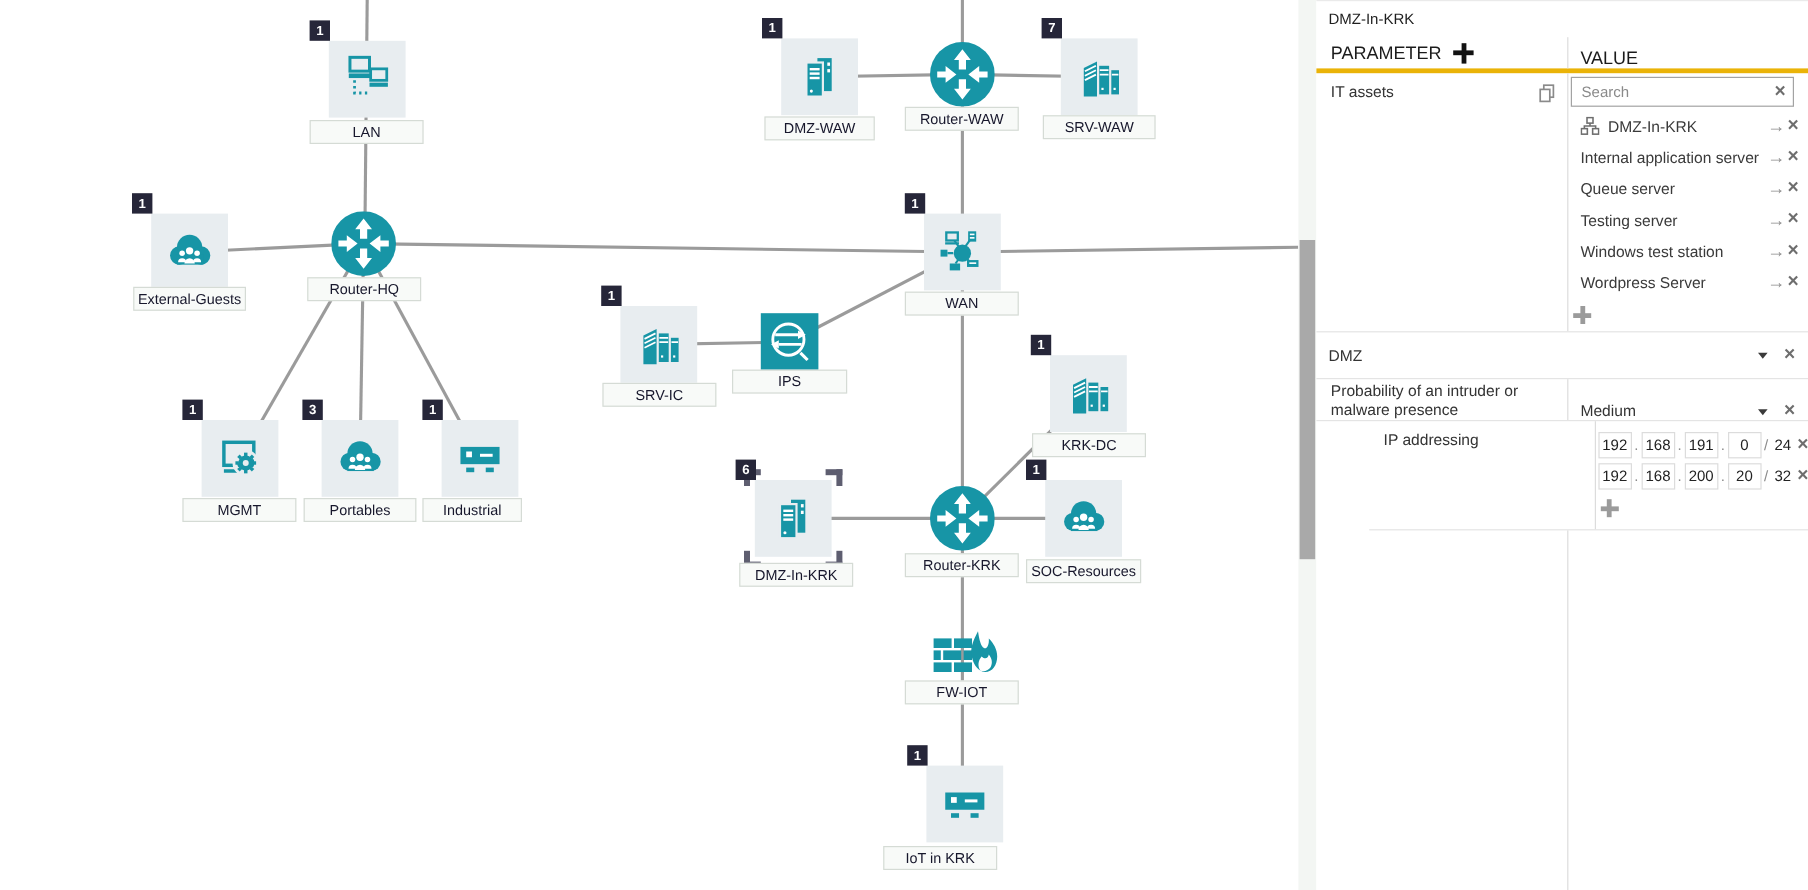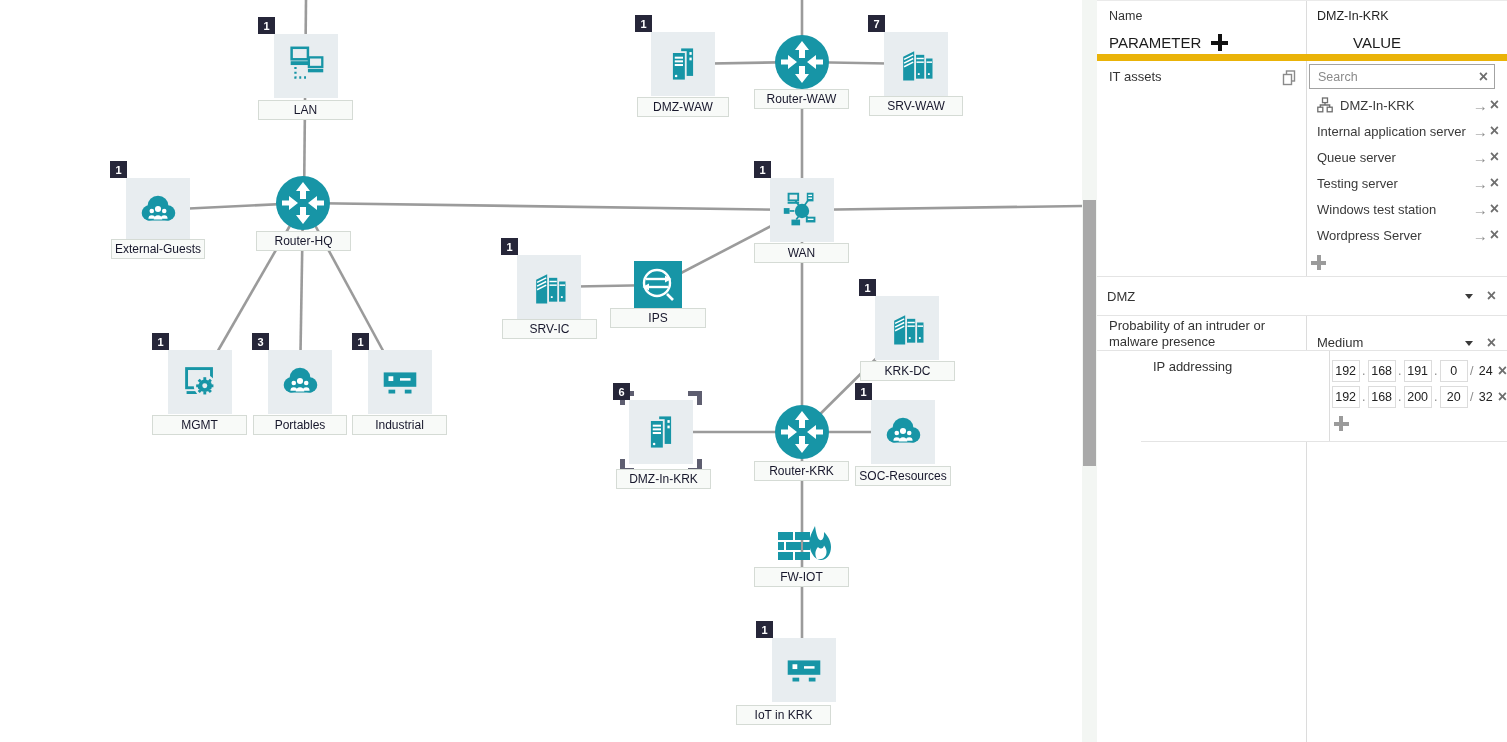--- a/index.html
+++ b/index.html
@@ -31,31 +31,31 @@
   .vscroll { position:absolute; left:1082px; top:0; width:15px; height:742px; background:#f3f6f3; z-index:6; }
   .vthumb  { position:absolute; left:1px; top:200px; width:13px; height:266px; background:#a9a9a9; }
 
   
   .panel { position:absolute; left:1097px; top:0; width:410px; height:742px; background:#fff;
            border-top:1px solid #eaeaea; display:flex; flex-direction:column; z-index:7; }
   .prow  { display:flex; border-bottom:1px solid #e4e4e4; }
   .pcol  { width:210px; border-right:1px solid #dcdcdc; position:relative; }
   .vcol  { flex:1; position:relative; }
   .row-hdr1 { height:30px; border-bottom:none; }
-  .row-hdr2 { height:30px; border-bottom:7px solid #eab308;gap:36px; }
+  .row-hdr2 { height:30px; border-bottom:4px solid #eab308; }
   .row-assets { height:216px; }
   .row-loc  { height:39px; }
   .row-prob { height:35px;align-items:flex-end; }
   .row-ip   { height:91px;margin-left:44px; }
   .row-fill { flex:1; border-bottom:none; }
 
   .lbl-small { font-size:12.5px; color:#333; padding:8px 0 0 12px; }
   .val-small { font-size:12.5px; color:#1f1f1f; padding:8px 0 0 10px; }
   .hdr-big   { font-size:15px; color:#1b1b1b; display:flex; align-items:center; padding-left:12px; height:100%; }
-  .vcol .hdr-big { padding-left:10px; }
+  .vcol .hdr-big { padding-left:10px;align-items:flex-end; }
   .param-lbl { font-size:13px; color:#333; padding:8px 12px 0 12px; line-height:16px; }
   .copy-btn  { position:absolute; right:10px; top:9px; cursor:pointer; }
 
   .plus-black { position:relative; width:17px; height:17px; margin-left:10px; cursor:pointer; }
   .plus-black::before { content:""; position:absolute; left:0; top:6.5px; width:17px; height:4px; background:#111; }
   .plus-black::after  { content:""; position:absolute; left:6.5px; top:0; width:4px; height:17px; background:#111; }
   .plus-gray { position:relative; width:15px; height:15px; cursor:pointer; display:inline-block; }
   .plus-gray::before { content:""; position:absolute; left:0; top:5.5px; width:15px; height:4px; background:#9b9b9b; }
   .plus-gray::after  { content:""; position:absolute; left:5.5px; top:0; width:4px; height:15px; background:#9b9b9b; }
 
@@ -353,21 +353,21 @@
     <div class="nbox">
       <svg viewBox="0 0 48 48" width="46" height="46">
         <rect x="7" y="14" width="34" height="15" fill="#1795a6"></rect>
         <rect x="12" y="18" width="5" height="5" fill="#fff"></rect>
         <rect x="24" y="20" width="11" height="2.6" fill="#fff"></rect>
         <rect x="12" y="32" width="7" height="4" fill="#1795a6"></rect>
         <rect x="29" y="32" width="7" height="4" fill="#1795a6"></rect>
       </svg>
     </div>
   </div>
-  <div class="nlabel" style="left:352px;top:415px;width:95px">Industrial</div>
+  <div class="nlabel" style="left:352px;top:415px;width:83px">Industrial</div>
 
   <div class="node" style="left:629px;top:400px">
     <span class="corner tl"></span>
     <span class="corner tr"></span>
     <span class="corner bl"></span>
     <span class="corner br"></span>
     <span class="badge">6</span>
     <div class="nbox">
       <svg viewBox="0 0 48 48" width="44" height="44">
         <rect x="22" y="7" width="13" height="30" fill="#1795a6"></rect>
@@ -454,23 +454,20 @@
 
 </div>
 
 <div class="vscroll">
   <div class="vthumb"></div>
 </div>
 
 <div class="panel">
 
   <div class="prow row-hdr1">
-    <div class="pcol">
-      <div class="lbl-small">Name</div>
-    </div>
     <div class="vcol">
       <div class="val-small">DMZ-In-KRK</div>
     </div>
   </div>
 
   <div class="prow row-hdr2">
     <div class="pcol">
       <div class="hdr-big">
         <span>PARAMETER</span>
         <span class="plus-black"></span>

